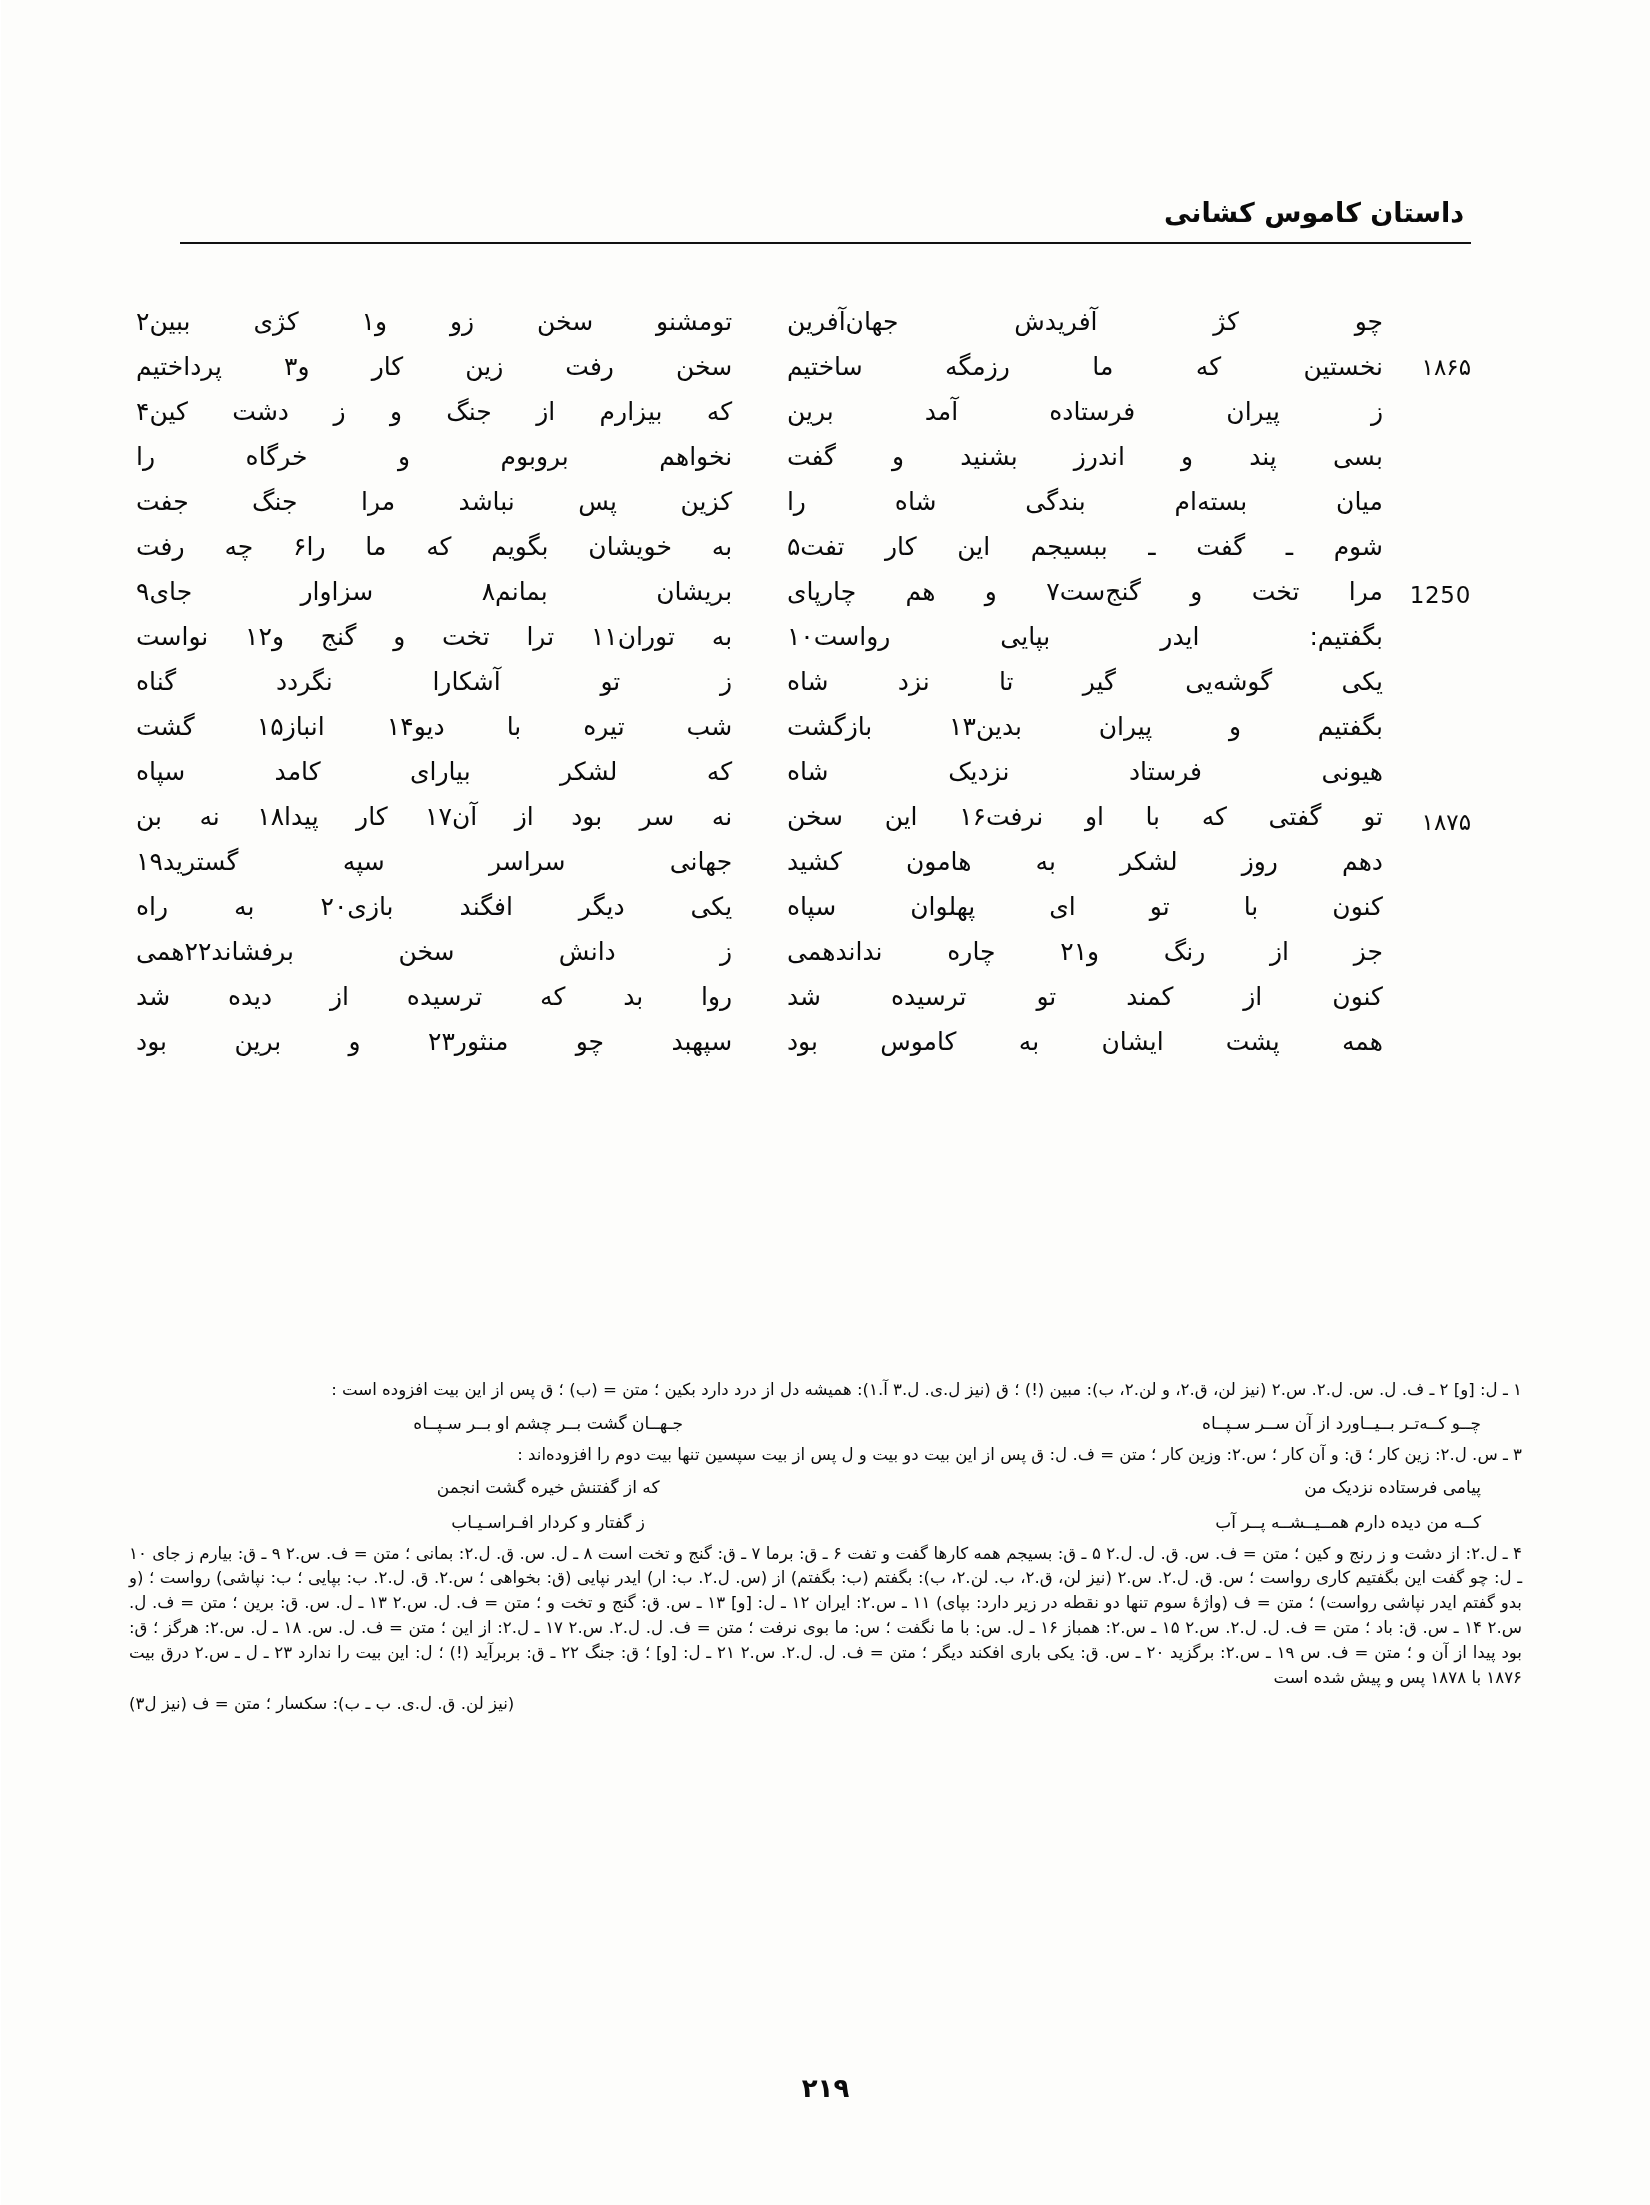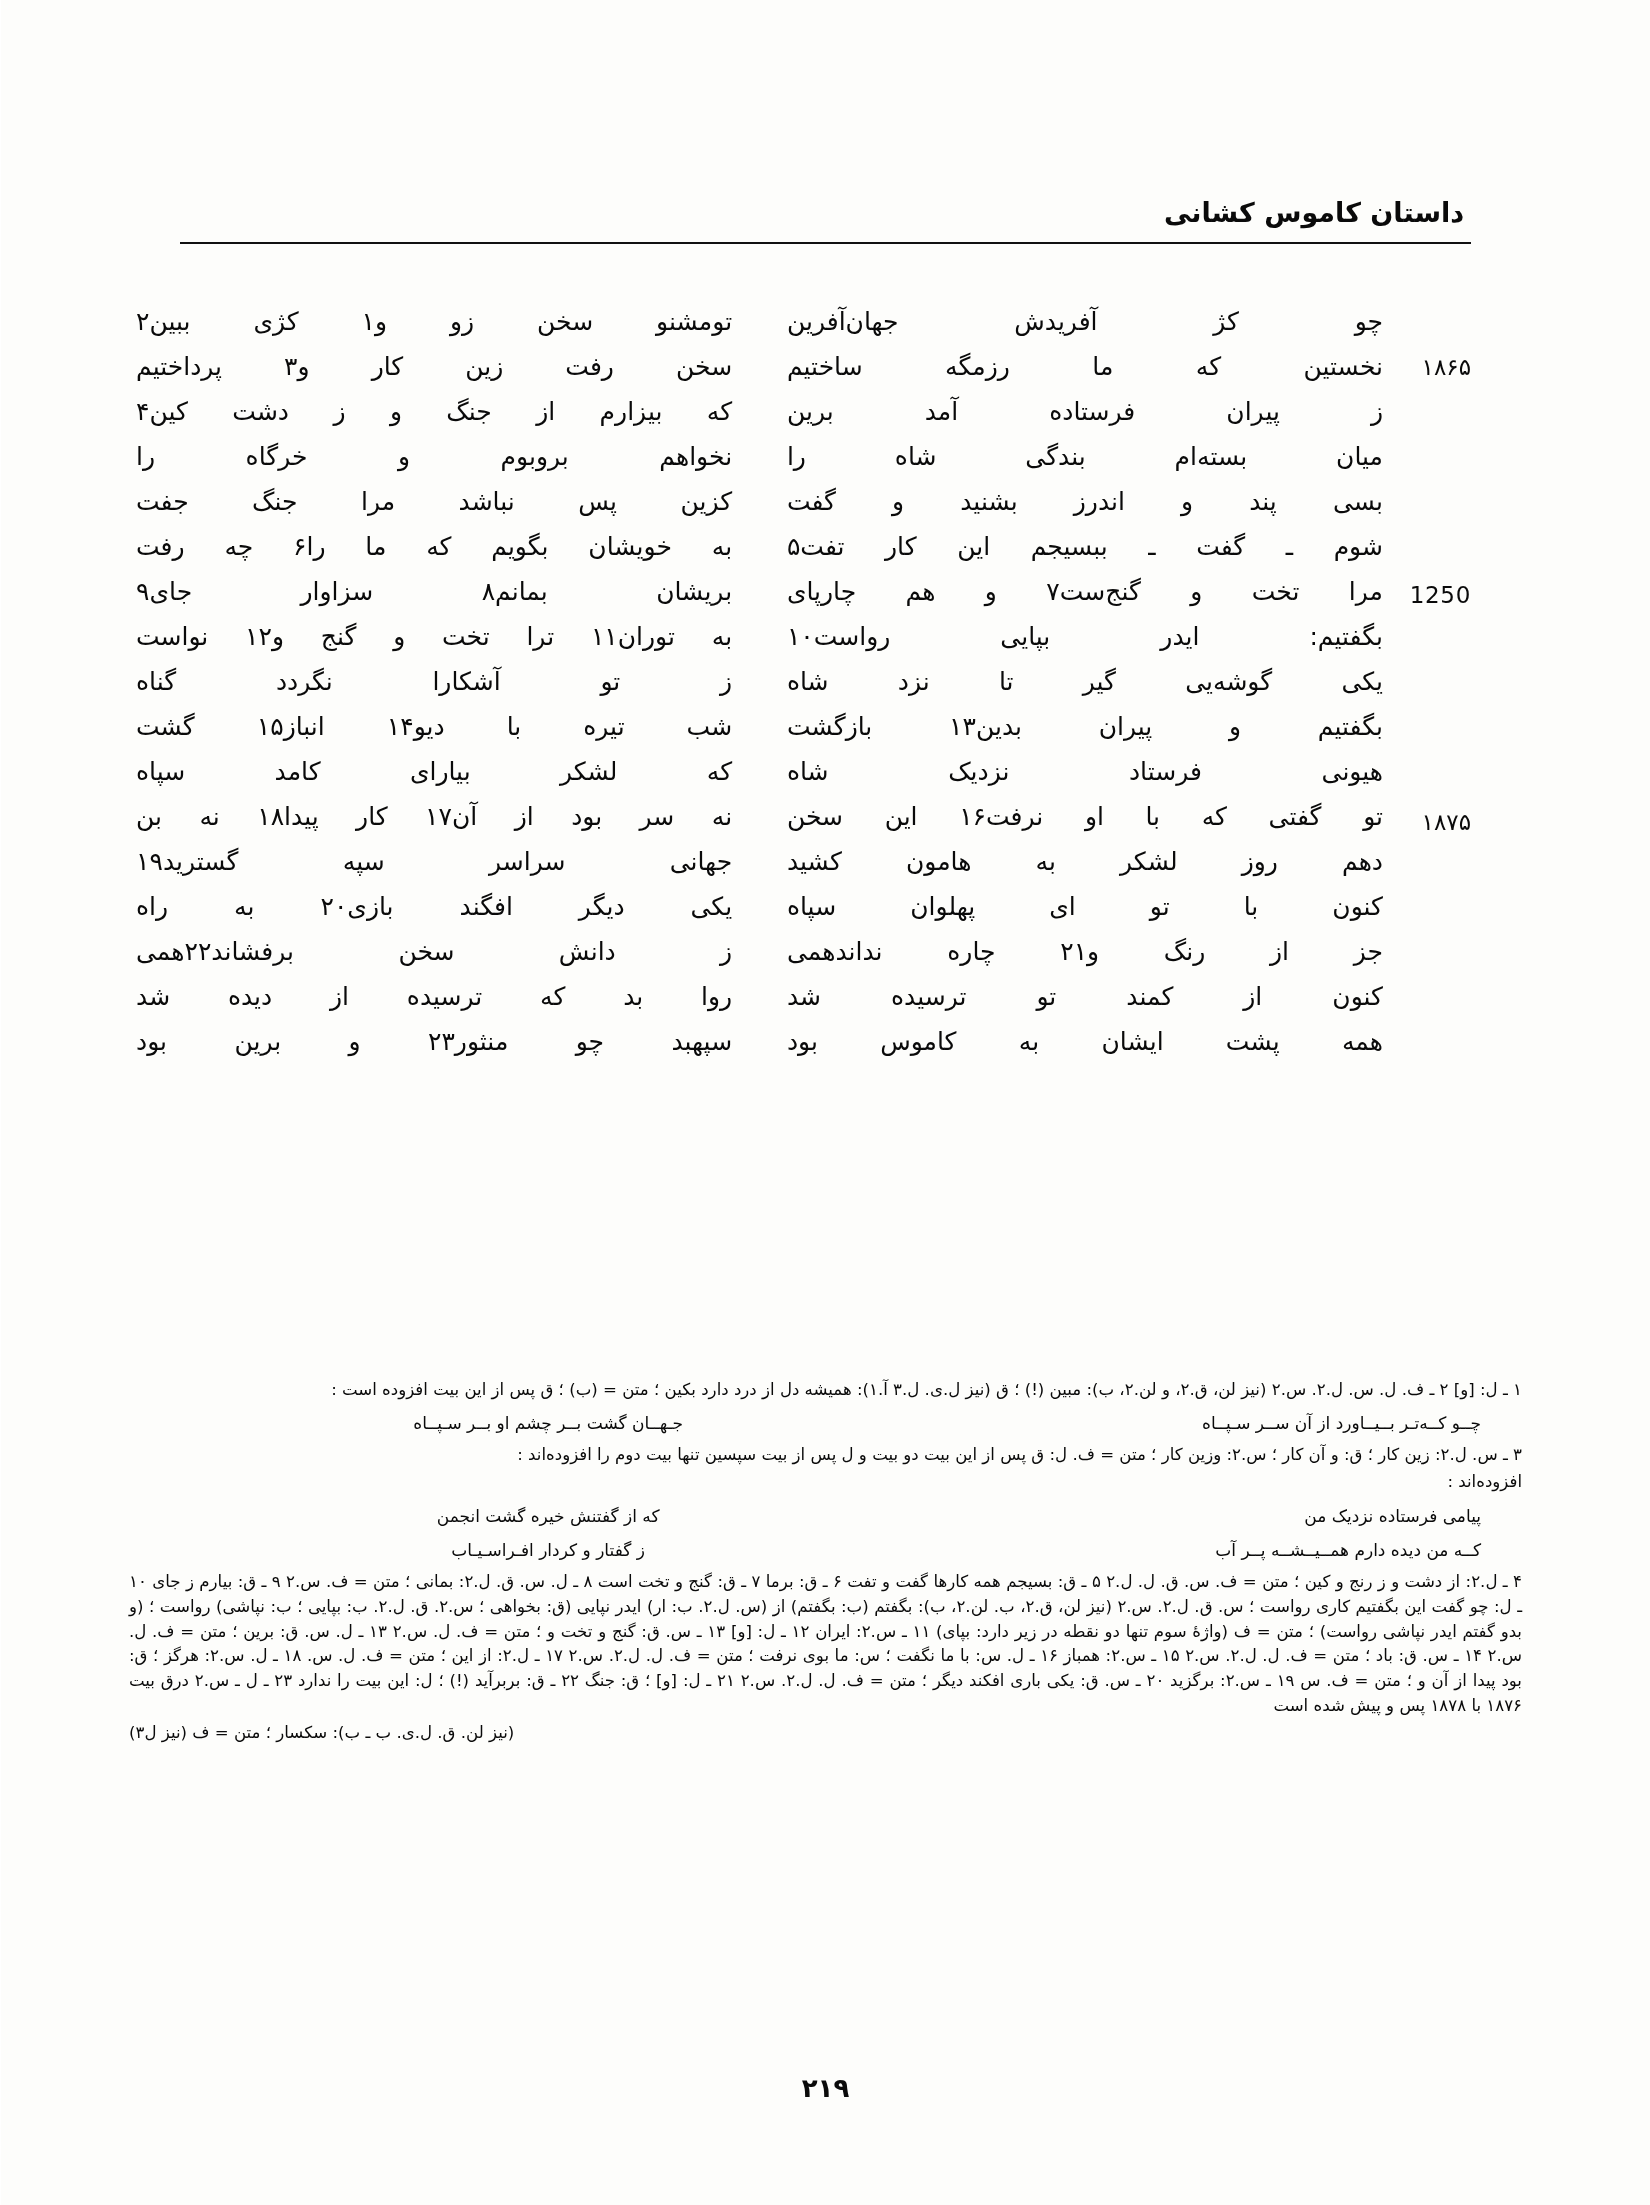--- a/index.html
+++ b/index.html
@@ -160,22 +160,22 @@
       <div class="num" style="top:273px;">1250</div>
       <div class="num" style="top:500px;">۱۸۷۵</div>
     </div>
 
     <div class="columns">
 
       <div class="col right">
         <div class="hemistich justify">چو کژ آفریدش جهان‌آفرین</div>
         <div class="hemistich justify">نخستین که ما رزمگه ساختیم</div>
         <div class="hemistich justify">ز پیران فرستاده آمد برین</div>
+        <div class="hemistich justify">بسی پند و اندرز بشنید و گفت</div>
         <div class="hemistich justify">میان بسته‌ام بندگی شاه را</div>
-        <div class="hemistich justify">بسی پند و اندرز بشنید و گفت</div>
         <div class="hemistich justify">شوم ـ گفت ـ ببسیجم این کار تفت۵</div>
         <div class="hemistich justify">مرا تخت و گنج‌ست۷ و هم چارپای</div>
         <div class="hemistich justify">بگفتیم: ایدر بپایی رواست۱۰</div>
         <div class="hemistich justify">یکی گوشه‌یی گیر تا نزد شاه</div>
         <div class="hemistich justify">بگفتیم و پیران بدین۱۳ بازگشت</div>
         <div class="hemistich justify">هیونی فرستاد نزدیک شاه</div>
         <div class="hemistich justify">تو گفتی که با او نرفت۱۶ این سخن</div>
         <div class="hemistich justify">دهم روز لشکر به هامون کشید</div>
         <div class="hemistich justify">کنون با تو ای پهلوان سپاه</div>
         <div class="hemistich justify">جز از رنگ و۲۱ چاره نداندهمی</div>
@@ -209,21 +209,20 @@
   <div class="notes">
 
     <p class="tight">۱ ـ ل: [و]     ۲ ـ ف. ل. س. ل.۲. س.۲ (نیز لن، ق.۲، و لن.۲، ب): مبین (!) ؛ ق (نیز ل.ی. ل.۳ آ.۱): همیشه دل از درد دارد بکین ؛ متن = (ب) ؛ ق پس از این بیت افزوده است :</p>
 
     <div class="note-verse indent">
       <div class="nv-right spaced">چــو کــه‌تـر بــیــاورد از آن ســر سـپــاه</div>
       <div class="nv-left spaced">جـهــان گشت بــر چشم او بــر سـپــاه</div>
     </div>
 
     <p class="tight">۳ ـ س. ل.۲: زین کار ؛ ق: و آن کار ؛ س.۲: وزین کار ؛ متن = ف. ل: ق پس از این بیت دو بیت و ل پس از بیت سپسین تنها بیت دوم را افزوده‌اند :</p>
-    <p class="afzude">افزوده‌اند :</p>
 
     <div class="note-verse indent">
       <div class="nv-right">پیامی فرستاده نزدیک من</div>
       <div class="nv-left">که از گفتنش خیره گشت انجمن</div>
     </div>
 
     <div class="note-verse indent">
       <div class="nv-right spaced">کــه من دیده دارم همــیــشــه پــر آب</div>
       <div class="nv-left spaced">ز گفتار و کردار افـراسـیـاب</div>
     </div>

